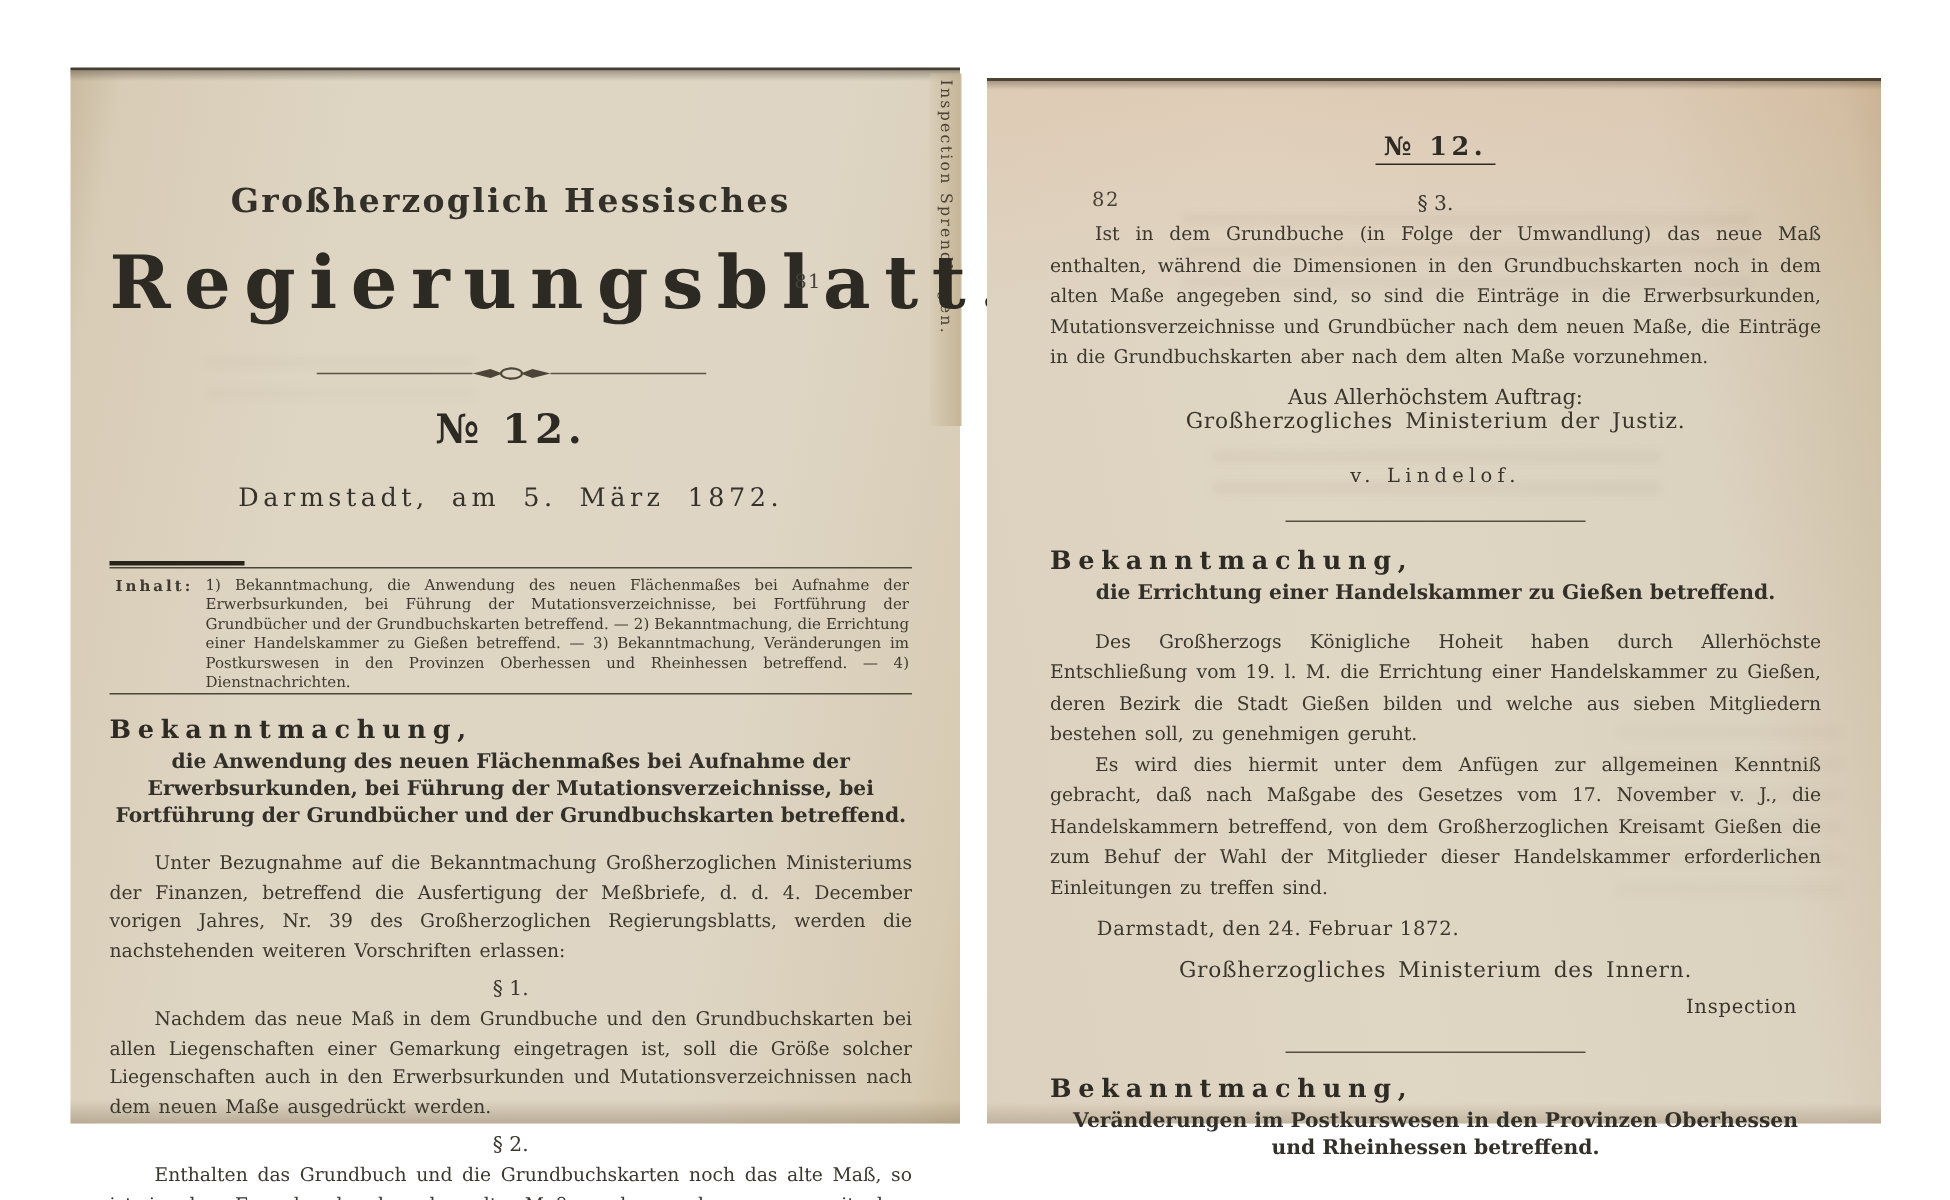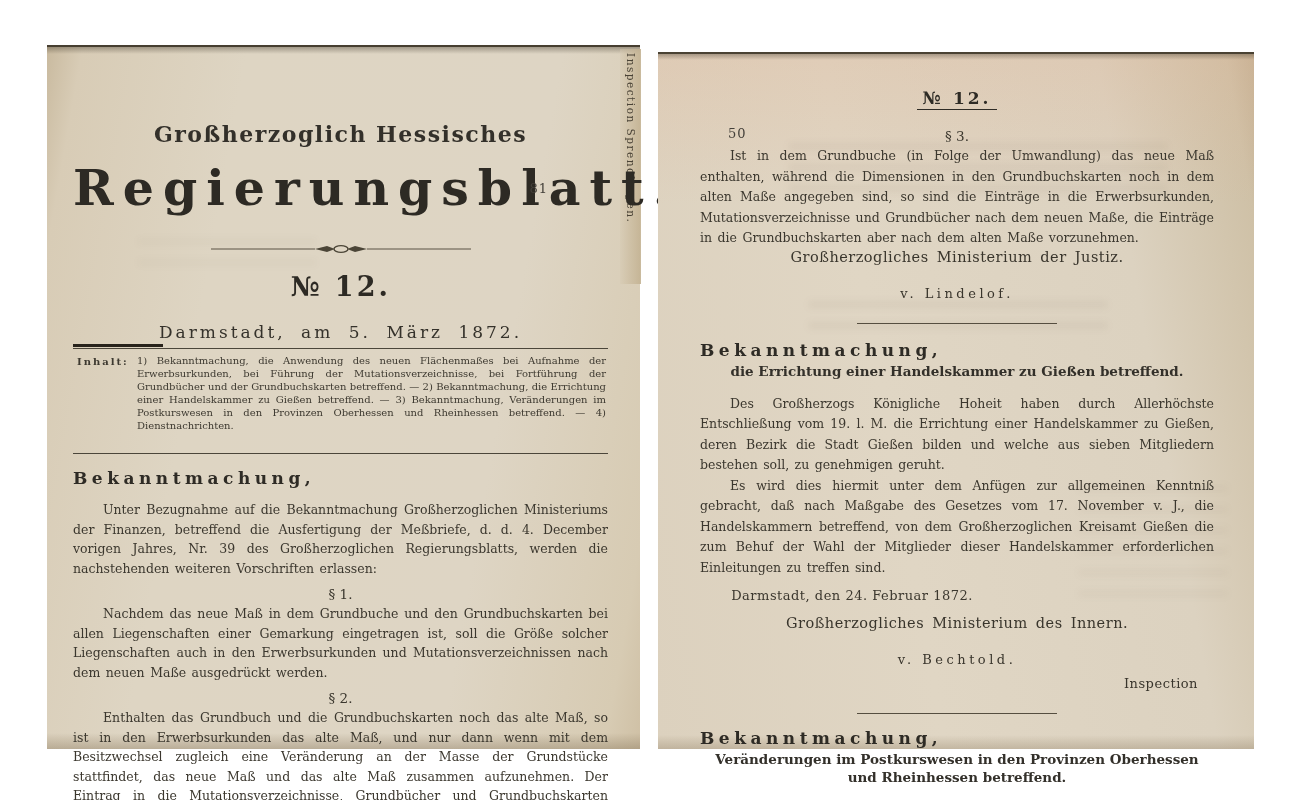--- a/index.html
+++ b/index.html
@@ -39,21 +39,21 @@
   .masthead-title { margin-top:12px; text-align:center; font-weight:bold;
                font-size:49px; letter-spacing:9px; color:#2d2a24; }
 
   .ornament { margin:26px auto 0; display:block; width:260px; height:12px; }
 
   .issue-number { margin-top:16px; text-align:center; font-weight:bold;
                font-size:27px; letter-spacing:3px; color:#2d2a24; }
   .dateline-top { margin-top:20px; text-align:center; font-size:17px;
                letter-spacing:3px; word-spacing:7px; color:#35322b; }
 
-  .inhalt-box { position:relative; margin-top:6px; padding:5px 2px 21px 64px;
+  .inhalt-box { position:relative; margin-top:36px; padding:5px 2px 0 64px;
                border-top:1.5px solid #4b463a; border-bottom:1.5px solid #4b463a;
                font-size:10px; line-height:13px; text-align:justify; color:#3d3930; }
   .inhalt-box::before { content:""; position:absolute; top:-5px; left:0;
                width:90px; height:3px; background:#28231b; }
   .inhalt-label { position:absolute; left:4px; top:6px; font-weight:bold; letter-spacing:2px; }
 
   .bek-heading { text-align:left; font-weight:bold; font-size:17px;
                letter-spacing:4.5px; color:#2e2b25; }
   .bek-subheading { text-align:center; font-weight:bold; font-size:13.5px;
                line-height:18px; margin-top:2px; color:#33302a; }
@@ -125,63 +125,64 @@
 
       <div class="issue-number">№ 12.</div>
       <div class="dateline-top">Darmstadt, am 5. März 1872.</div>
 
       <div class="inhalt-box">
         <span class="inhalt-label">Inhalt:</span>
         <span>1) Bekanntmachung, die Anwendung des neuen Flächenmaßes bei Aufnahme der Erwerbsurkunden, bei Führung der Mutationsverzeichnisse, bei Fortführung der Grundbücher und der Grundbuchskarten betreffend. — 2) Bekanntmachung, die Errichtung einer Handelskammer zu Gießen betreffend. — 3) Bekanntmachung, Veränderungen im Postkurswesen in den Provinzen Oberhessen und Rheinhessen betreffend. — 4) Dienstnachrichten.</span>
       </div>
 
       <div class="bek-heading mt14">Bekanntmachung,</div>
+      <div class="bek-subheading">die Anwendung des neuen Flächenmaßes bei Aufnahme der Erwerbsurkunden, bei Führung der Mutationsverzeichnisse, bei Fortführung der Grundbücher und der Grundbuchskarten betreffend.</div>
 
       <p class="body-par mt12">Unter Bezugnahme auf die Bekanntmachung Großherzoglichen Ministeriums der Finanzen, betreffend die Ausfertigung der Meßbriefe, d. d. 4. December vorigen Jahres, Nr. 39 des Großherzoglichen Regierungsblatts, werden die nachstehenden weiteren Vorschriften erlassen:</p>
 
       <div class="sec-label">§ 1.</div>
       <p class="body-par mt2">Nachdem das neue Maß in dem Grundbuche und den Grundbuchskarten bei allen Liegenschaften einer Gemarkung eingetragen ist, soll die Größe solcher Liegenschaften auch in den Erwerbsurkunden und Mutationsverzeichnissen nach dem neuen Maße ausgedrückt werden.</p>
 
       <div class="sec-label">§ 2.</div>
       <p class="body-par mt2">Enthalten das Grundbuch und die Grundbuchskarten noch das alte Maß, so ist in den Erwerbsurkunden das alte Maß, und nur dann wenn mit dem Besitzwechsel zugleich eine Veränderung an der Masse der Grundstücke stattfindet, das neue Maß und das alte Maß zusammen aufzunehmen. Der Eintrag in die Mutationsverzeichnisse, Grundbücher und Grundbuchskarten geschieht in solchen Gemarkungen vorerst nach dem alten Maße.</p>
 
     </div>
   </div>
 
   <div class="page page-right">
     <div class="ghost ghost-r1"></div>
     <div class="ghost ghost-r2"></div>
     <div class="ghost ghost-r3"></div>
 
     <div class="content-r">
-      <div class="pagenum pagenum-82">50</div>
+      <div class="pagenum pagenum-82">82</div>
 
       <div class="runhead">
         <span>№ 12.</span>
       </div>
 
       <div class="sec-label mt18">§ 3.</div>
       <p class="body-par mt2">Ist in dem Grundbuche (in Folge der Umwandlung) das neue Maß enthalten, während die Dimensionen in den Grundbuchskarten noch in dem alten Maße angegeben sind, so sind die Einträge in die Erwerbsurkunden, Mutationsverzeichnisse und Grundbücher nach dem neuen Maße, die Einträge in die Grundbuchskarten aber nach dem alten Maße vorzunehmen.</p>
 
 
+      <div class="sig-center mt8">Aus Allerhöchstem Auftrag:</div>
       <div class="sig-center sig-ministry">Großherzogliches Ministerium der Justiz.</div>
       <div class="sig-center sig-name">v. Lindelof.</div>
 
       <div class="short-divider"></div>
 
       <div class="bek-heading mt16">Bekanntmachung,</div>
       <div class="bek-subheading">die Errichtung einer Handelskammer zu Gießen betreffend.</div>
 
       <p class="body-par mt14">Des Großherzogs Königliche Hoheit haben durch Allerhöchste Entschließung vom 19. l. M. die Errichtung einer Handelskammer zu Gießen, deren Bezirk die Stadt Gießen bilden und welche aus sieben Mitgliedern bestehen soll, zu genehmigen geruht.</p>
       <p class="body-par">Es wird dies hiermit unter dem Anfügen zur allgemeinen Kenntniß gebracht, daß nach Maßgabe des Gesetzes vom 17. November v. J., die Handelskammern betreffend, von dem Großherzoglichen Kreisamt Gießen die zum Behuf der Wahl der Mitglieder dieser Handelskammer erforderlichen Einleitungen zu treffen sind.</p>
 
       <div class="dateline-body mt10">Darmstadt, den 24. Februar 1872.</div>
 
       <div class="sig-center sig-ministry mt12">Großherzogliches Ministerium des Innern.</div>
-      <div class="sig-center sig-name">v. Bechtold.</div>
       <div class="sig-counter">Inspection</div>
 
       <div class="short-divider"></div>
 
       <div class="bek-heading mt14">Bekanntmachung,</div>
       <div class="bek-subheading">Veränderungen im Postkurswesen in den Provinzen Oberhessen und Rheinhessen betreffend.</div>
 
     </div>
   </div>
 

